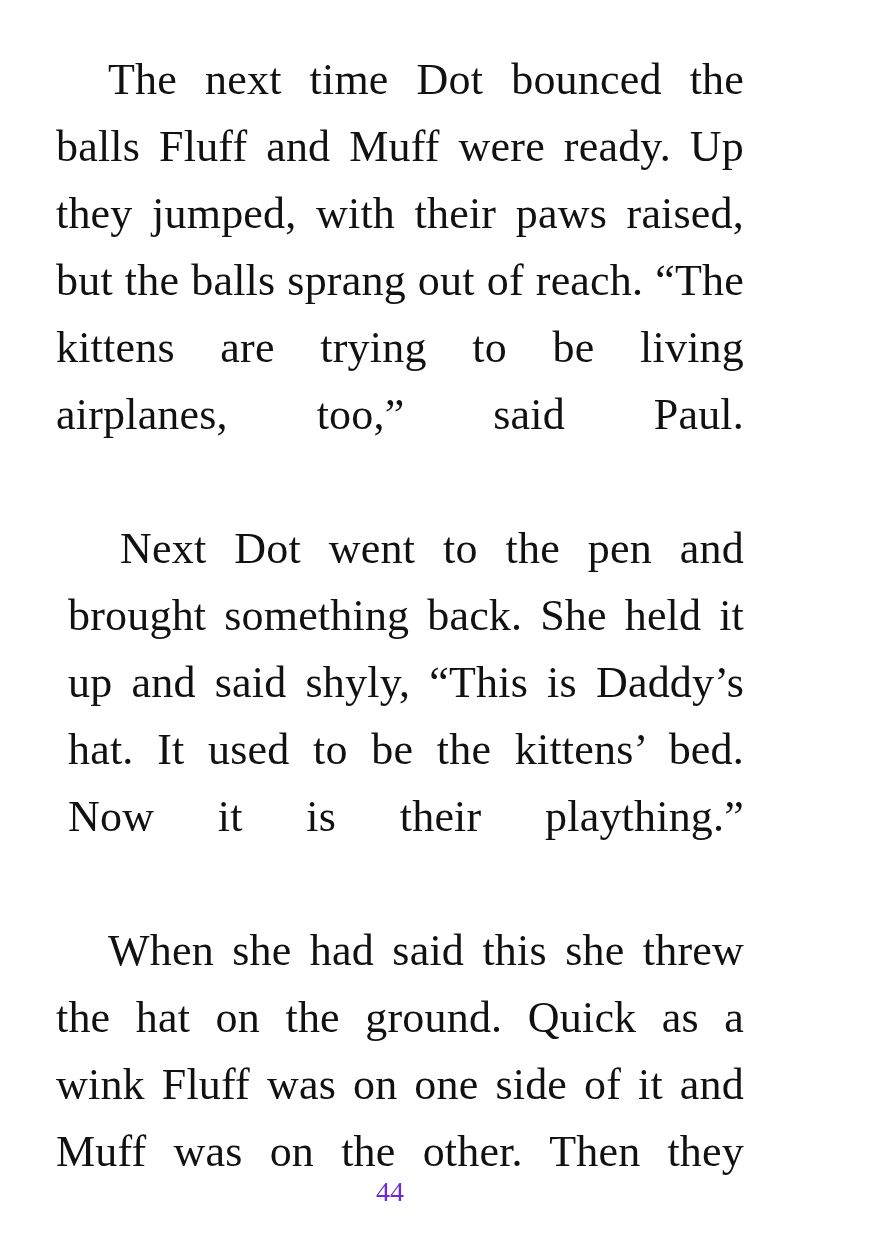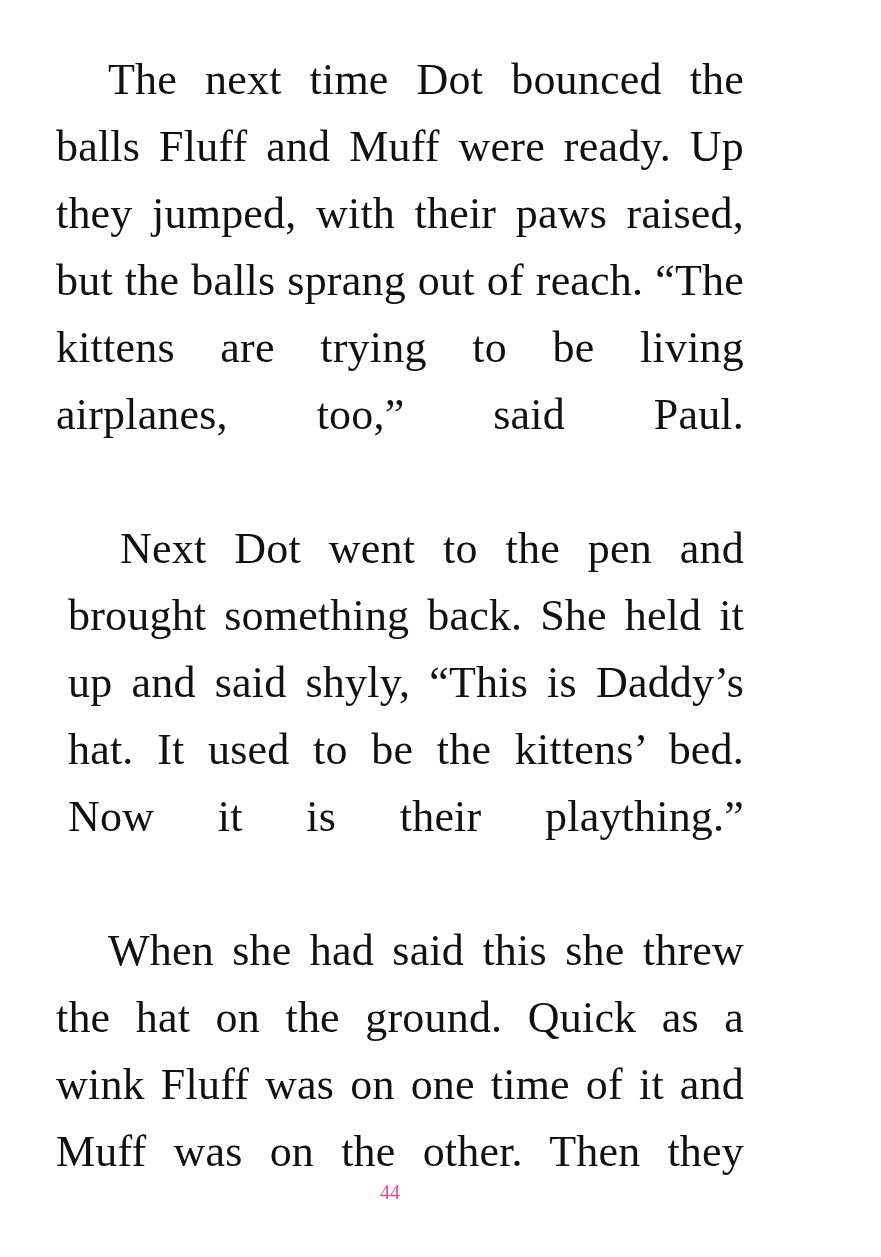--- a/index.html
+++ b/index.html
@@ -45,29 +45,29 @@
   }
   .para.p1 { margin-top: 6px; }
   .para.p2 { margin-top: 0; margin-left: 12px; }
   .para.p3 { margin-top: 0; }
   .page-number {
     position: absolute;
     left: 0;
     right: 0;
     top: 1176px;
     text-align: center;
-    font-size: 20px;
+    font-size: 28px;
     line-height: 32px;
     font-family: "Liberation Serif", "DejaVu Serif", serif;
-    color: #ec4899;
+    color: #6d28d9;
   }
 </style>
 </head>
 <body>
 
 <div class="page">
   <div class="body-text">
     <p class="para p1">The next time Dot bounced the balls Fluff and Muff were ready. Up they jumped, with their paws raised, but the balls sprang out of reach.  “The kittens are trying to be living airplanes, too,” said Paul.</p>
     <p class="para p2">Next Dot went to the pen and brought something back.  She held it up and said shyly, “This is Daddy’s hat.  It used to be the kittens’ bed.  Now it is their plaything.”</p>
-    <p class="para p3">When she had said this she threw the hat on the ground.  Quick as a wink Fluff was on one time of it and Muff was on the other.  Then they</p>
+    <p class="para p3">When she had said this she threw the hat on the ground.  Quick as a wink Fluff was on one side of it and Muff was on the other.  Then they</p>
   </div>
   <div class="page-number">44</div>
 </div>
 
 </body></html>

